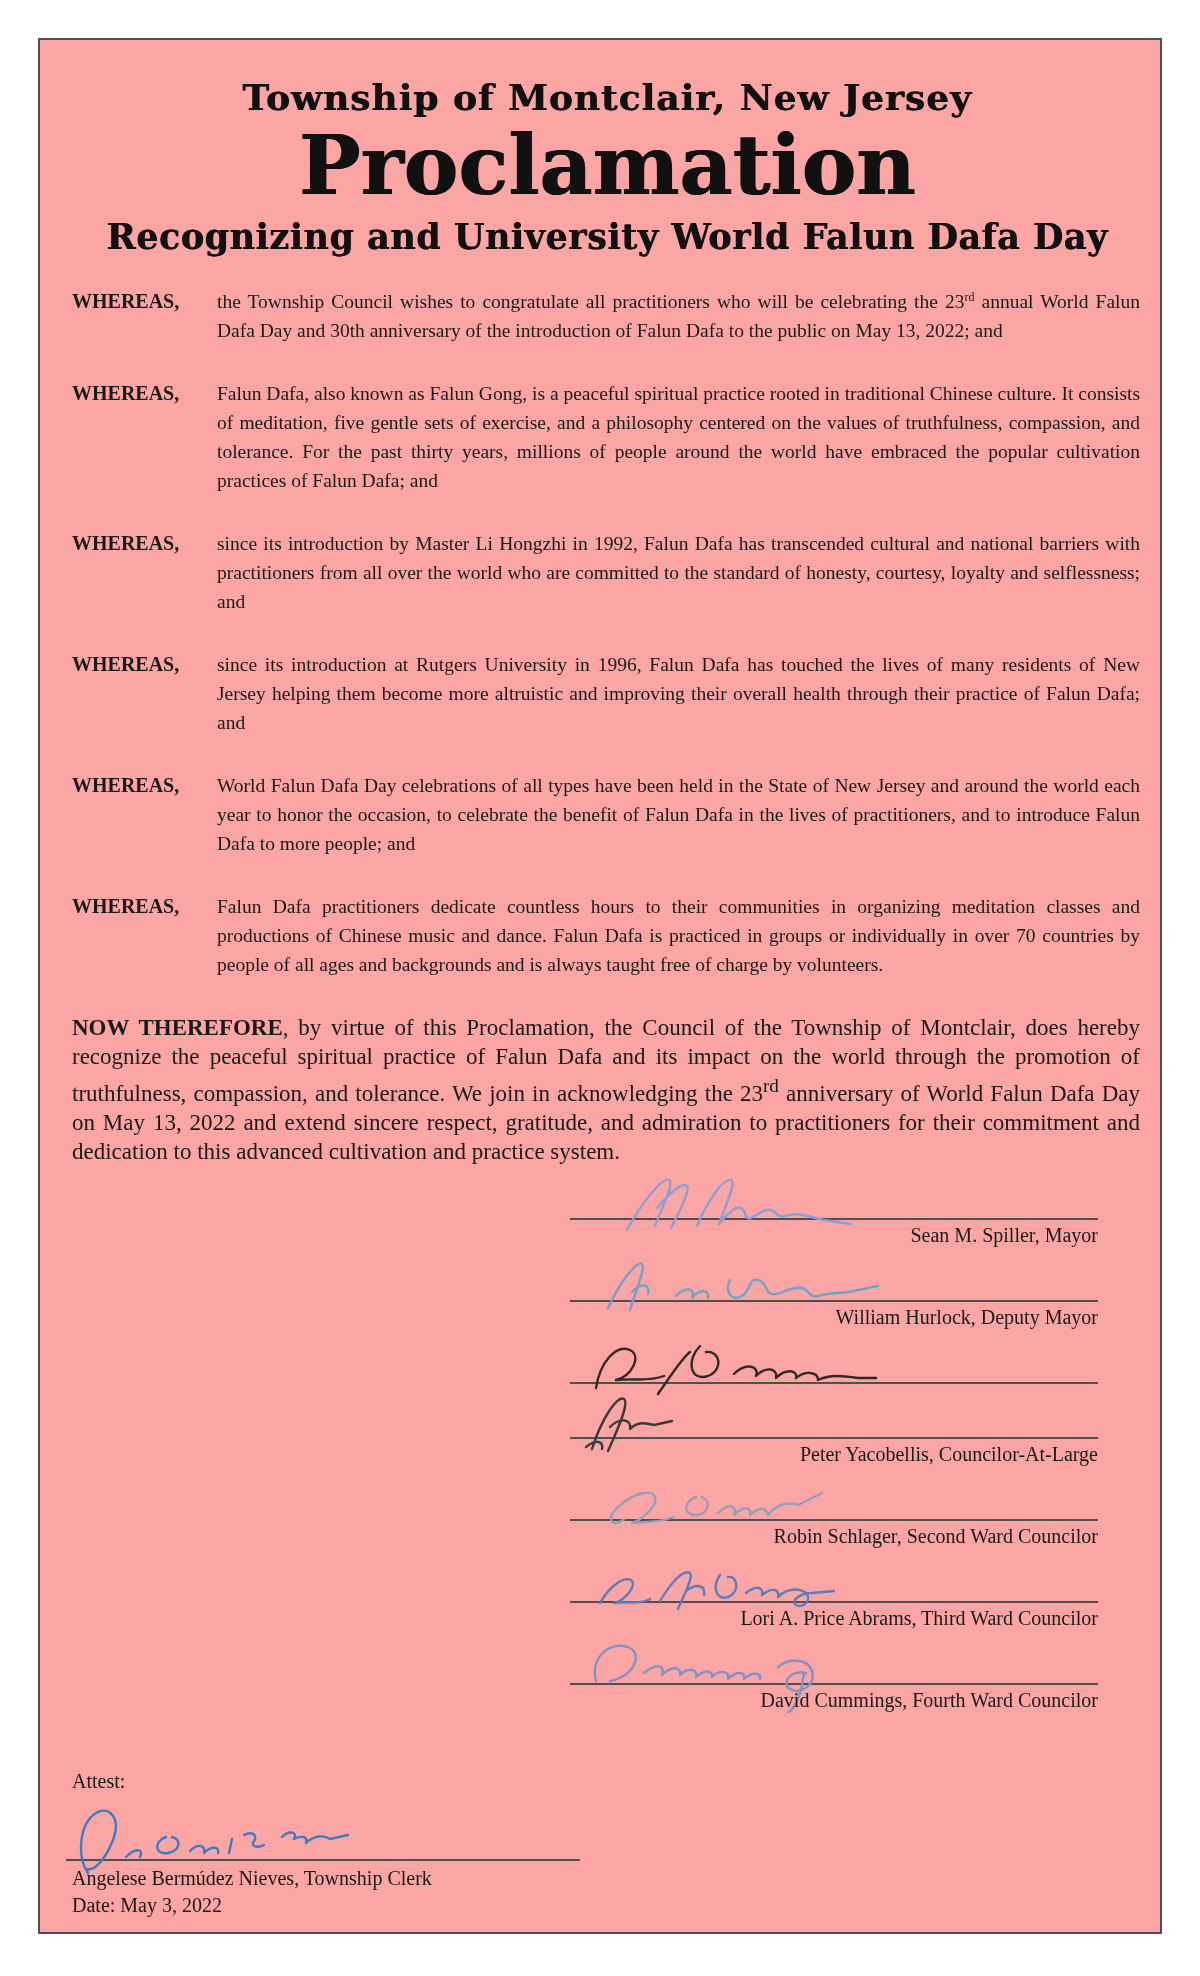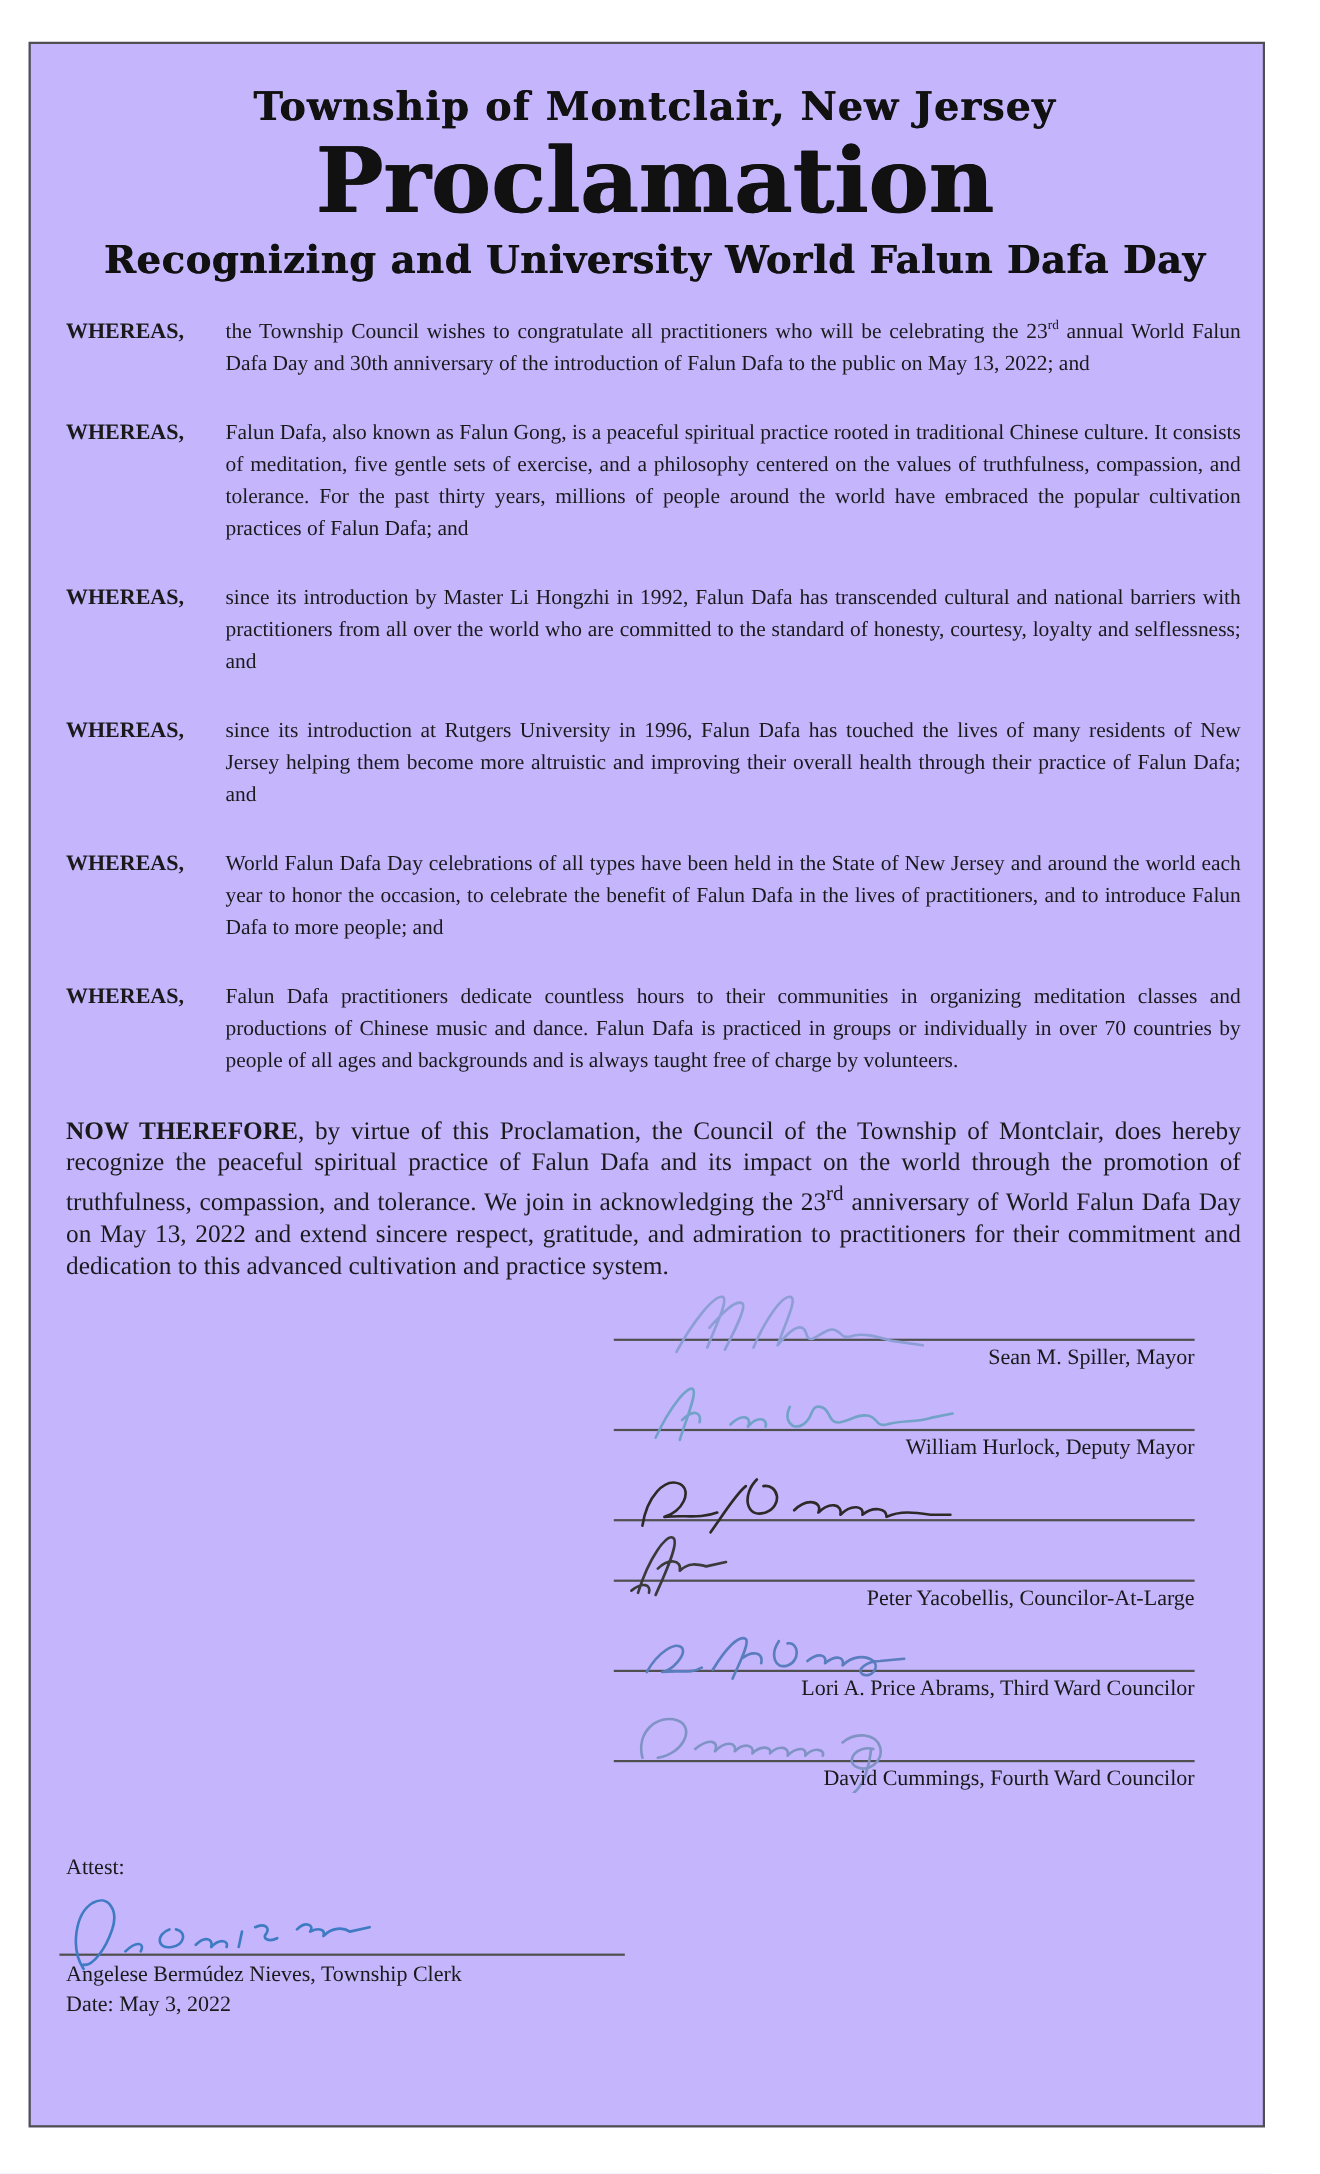--- a/index.html
+++ b/index.html
@@ -4,24 +4,24 @@
 <style>
   * { margin:0; padding:0; box-sizing:border-box; }
   html,body { background:#ffffff; }
   body {
     width:1200px; min-height:1976px;
     font-family:"Liberation Serif", serif;
     color:#1a1a1a;
     position:relative;
   }
   .page {
-    position:absolute; left:26px; top:38px;
+    position:absolute; left:38px; top:38px;
     width:1124px; height:1896px;
     border:2px solid #4f4f4f;
-    background:#c4b5fd;
+    background:#fca5a5;
     padding:30px 18px 0 32px;
   }
   
   .hdr { text-align:center; }
   .blackletter {
     font-family:"DejaVu Serif", serif;
     font-weight:bold;
     color:#111;
   }
   .hdr-muni { font-size:36px; letter-spacing:1px; margin-top:6px; text-shadow:0.6px 0 0 #111; }
@@ -135,20 +135,27 @@
     </div>
 
     <div class="sig-row">
       <svg class="sig-scrawl" width="130" height="62" viewBox="0 0 130 62" style="margin-left:6px">
         <path class="ink" d="M16 58 C26 26 42 4 48 8 C54 12 40 42 32 60 M34 36 C44 26 56 28 54 38 C62 30 70 32 78 34 L96 30 M10 56 C20 48 28 50 26 58" stroke="#3a3a3a"></path>
       </svg>
       <div class="sig-line"></div>
       <div class="sig-name">Peter Yacobellis, Councilor-At-Large</div>
     </div>
 
+    <div class="sig-row">
+      <svg class="sig-scrawl" width="250" height="62" viewBox="0 0 250 62" style="margin-left:26px">
+        <path class="ink" d="M28 46 C16 56 10 46 20 36 C34 22 52 16 58 22 C64 30 48 46 36 50 C52 48 64 50 78 44 M100 24 C88 28 86 42 100 42 C112 42 116 28 106 24 M122 40 C132 30 142 32 138 42 C148 32 156 34 154 42 C162 34 170 34 172 42 C180 32 192 28 202 32 L226 20" stroke="#949ebc"></path>
+      </svg>
+      <div class="sig-line"></div>
+      <div class="sig-name">Robin Schlager, Second Ward Councilor</div>
+    </div>
 
     <div class="sig-row">
       <svg class="sig-scrawl" width="280" height="62" viewBox="0 0 280 62" style="margin-left:14px">
         <path class="ink" d="M16 48 C26 30 42 20 48 26 C52 32 40 46 30 48 C46 46 56 50 66 44 M76 46 C88 26 100 14 106 18 C110 22 98 44 94 54 M102 36 C112 28 122 30 120 40 M136 20 C128 32 132 46 144 42 C156 38 154 20 144 22 M162 38 C172 30 180 32 178 40 C188 32 196 34 194 42 C202 34 214 32 222 38 C228 44 220 54 212 50 C206 46 216 38 228 38 L250 36" stroke="#5a7dbd"></path>
       </svg>
       <div class="sig-line"></div>
       <div class="sig-name">Lori A. Price Abrams, Third Ward Councilor</div>
     </div>
 
     <div class="sig-row">

